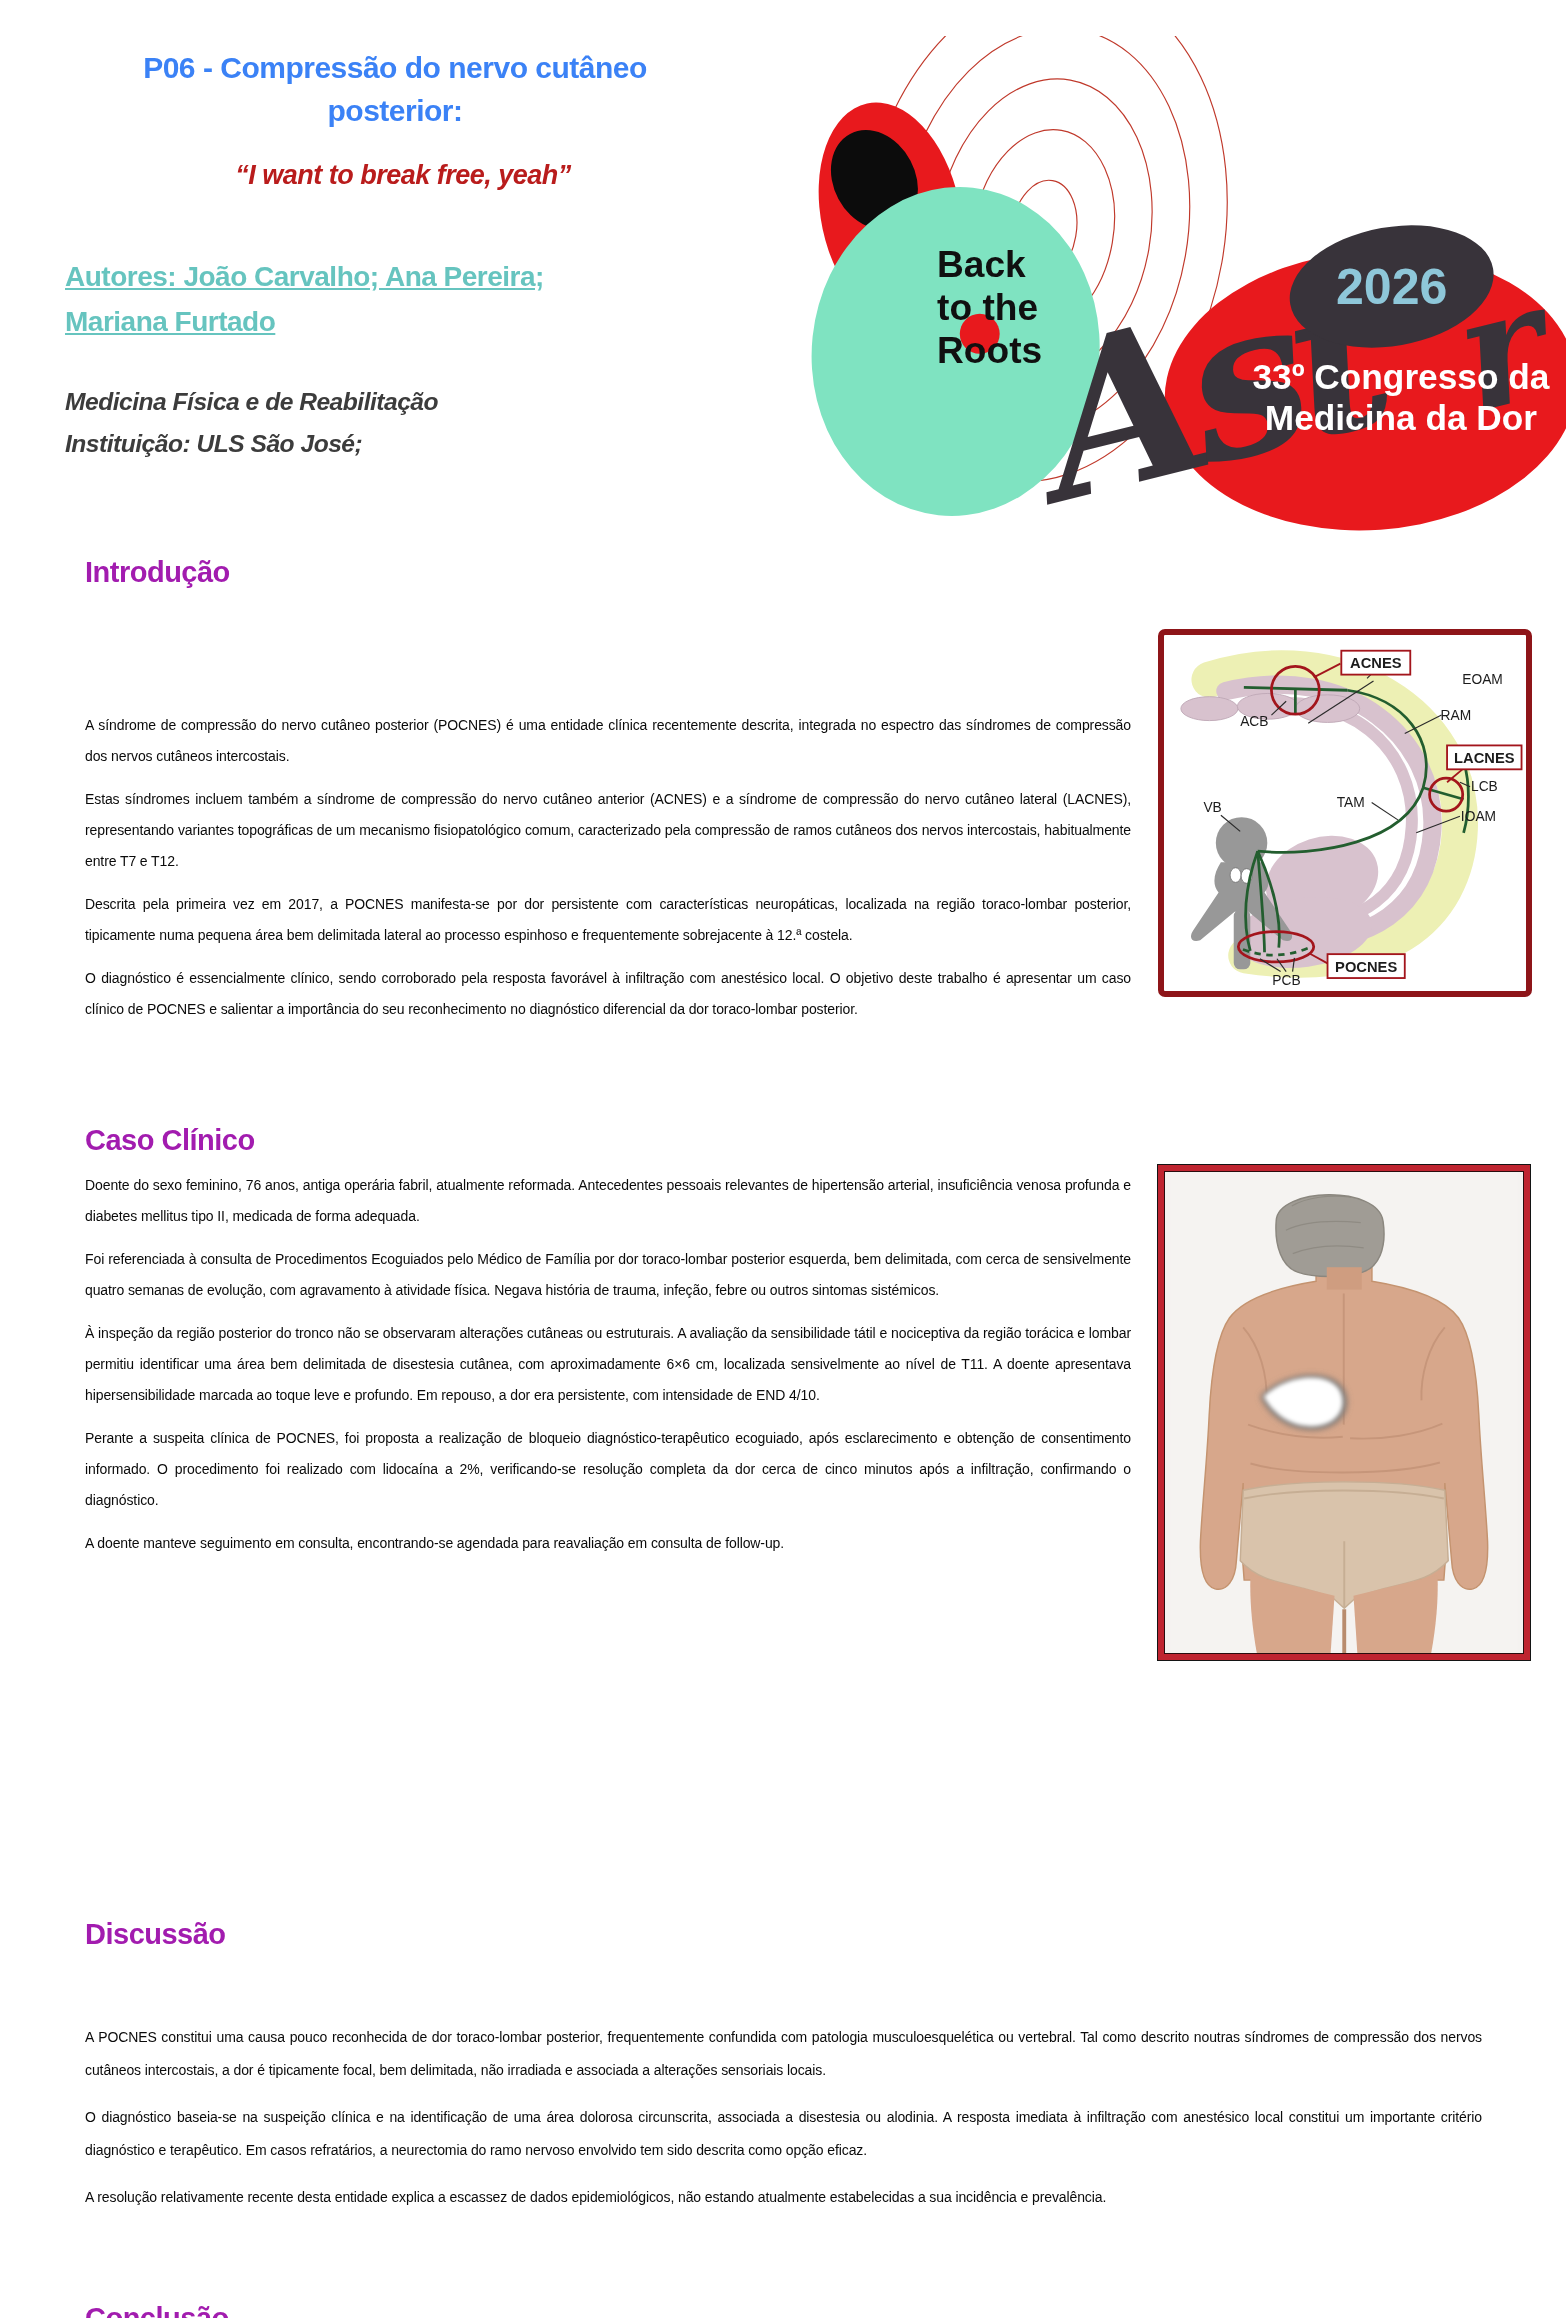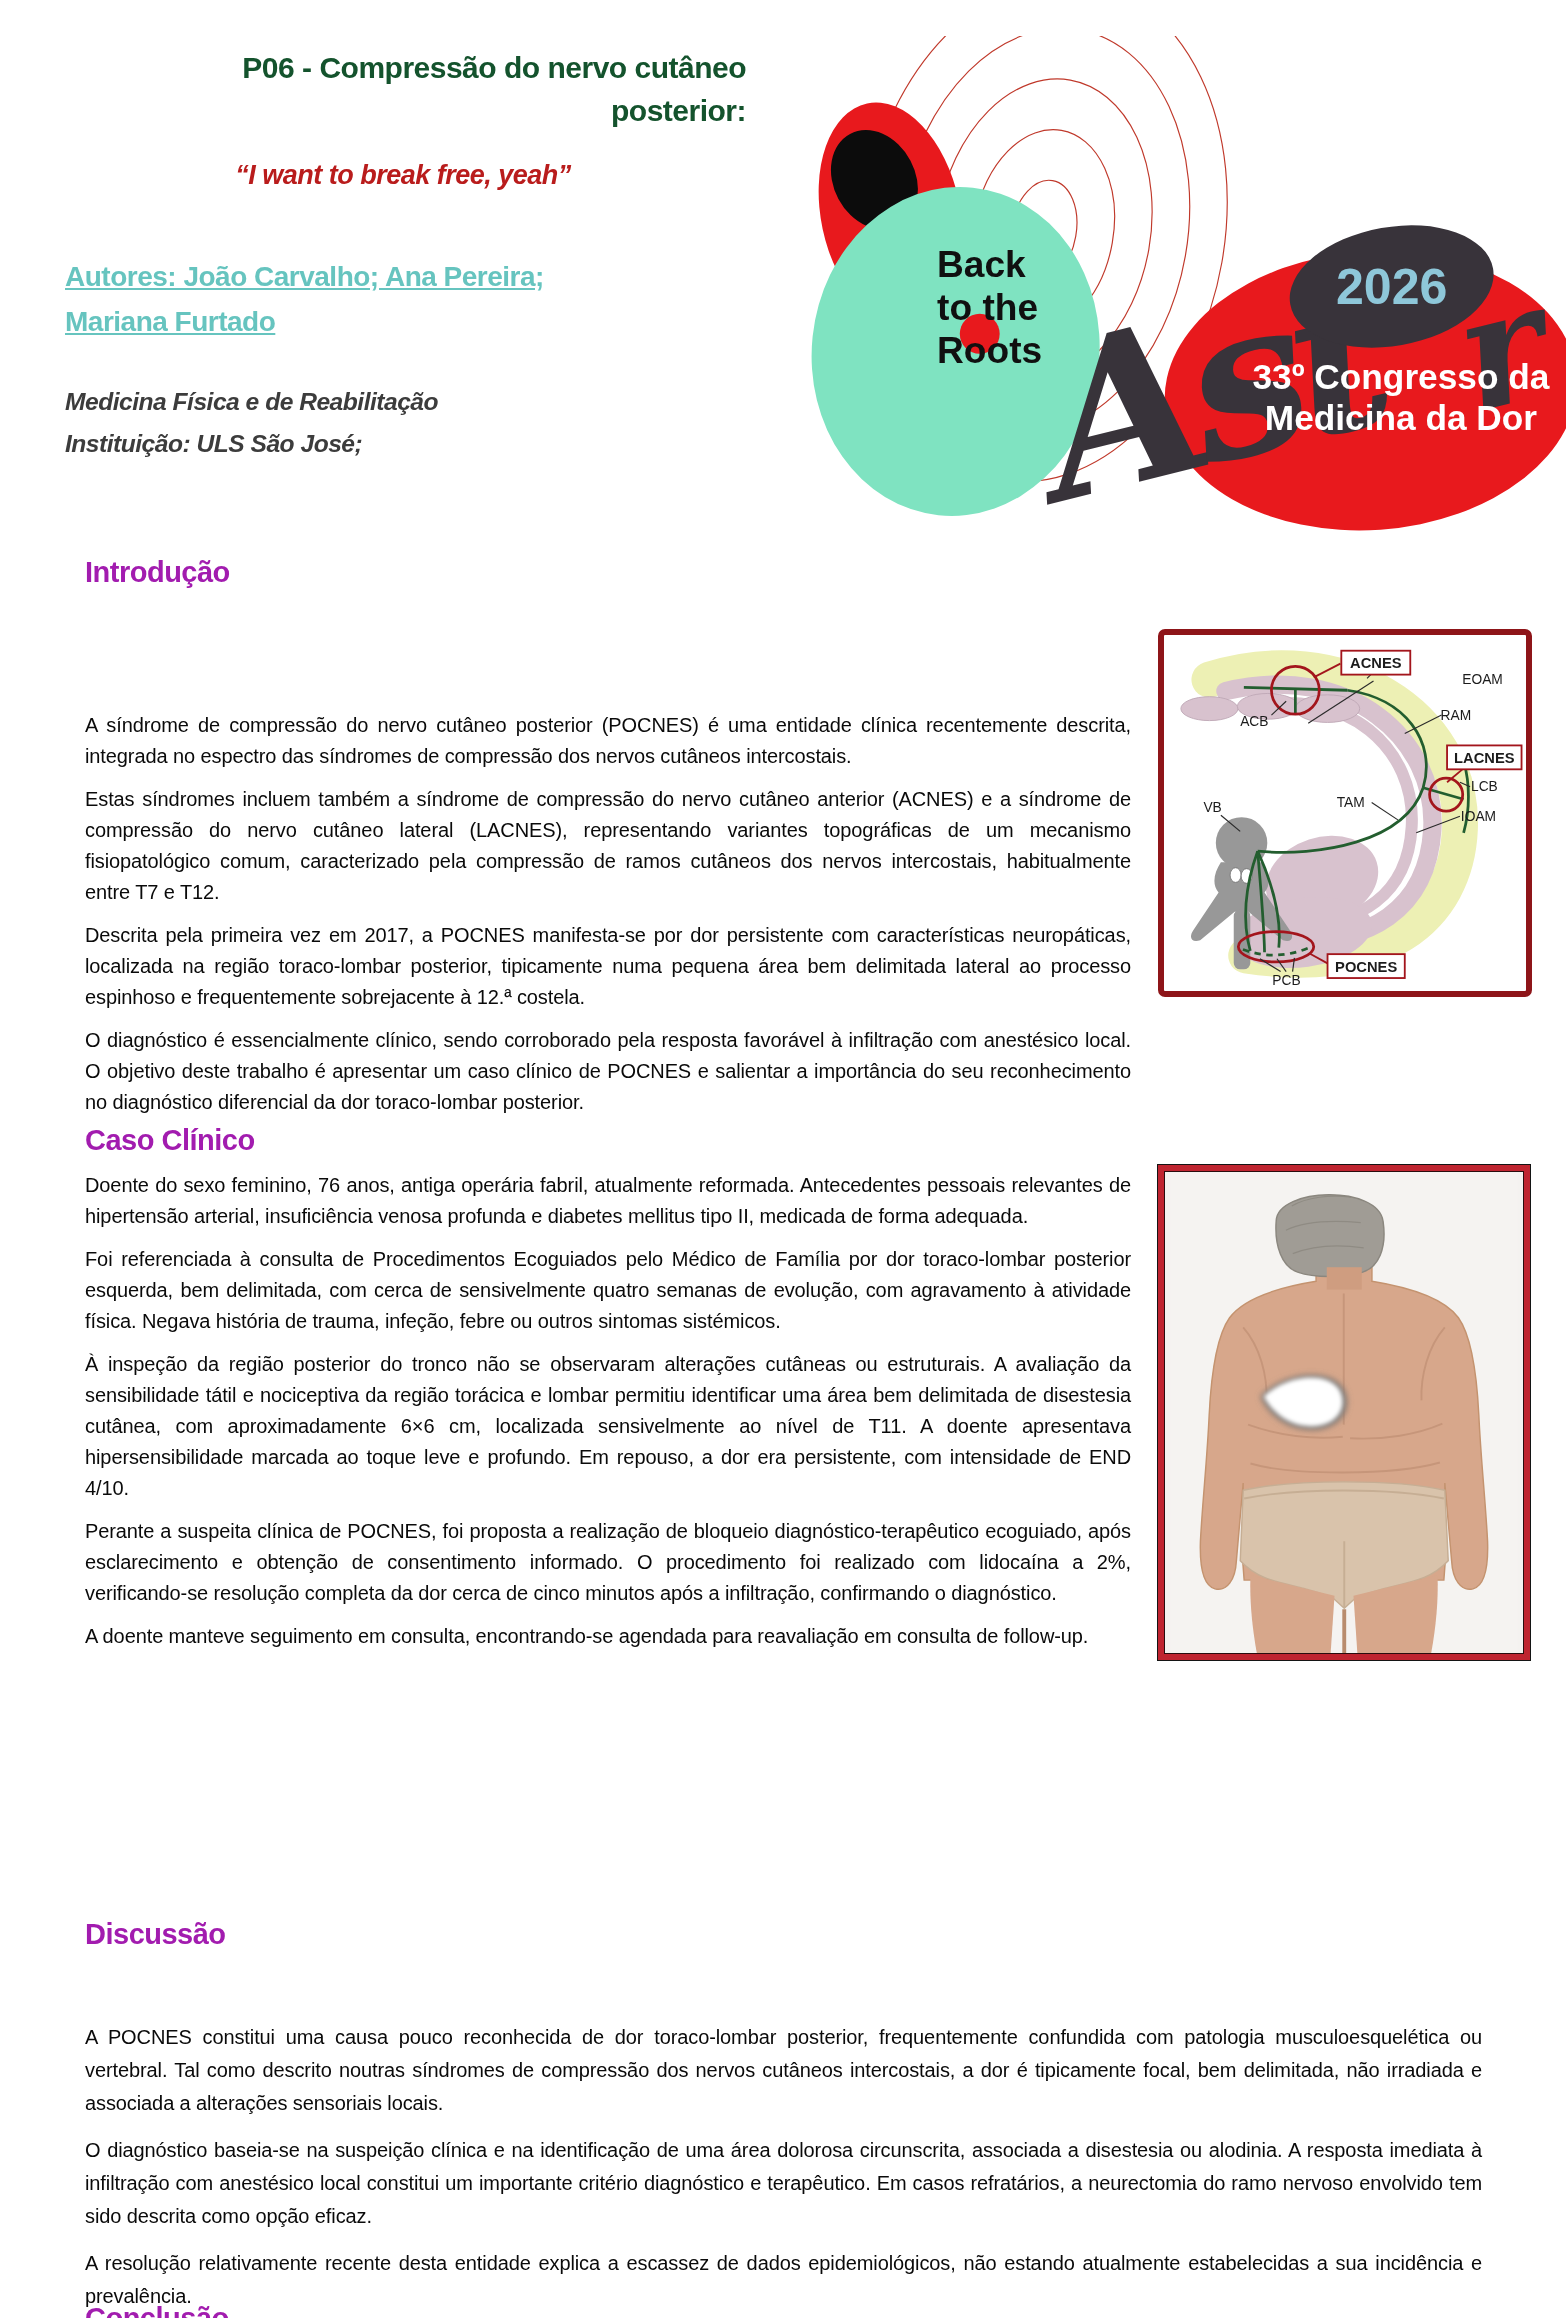--- a/index.html
+++ b/index.html
@@ -12,39 +12,39 @@
     --photo-frame-red:#bf2430;
     --ink:#111111;
   }
   *{box-sizing:border-box;}
   html,body{margin:0;padding:0;background:#ffffff;}
   .poster{
     position:relative;width:1566px;height:2784px;background:#ffffff;overflow:hidden;
     font-family:"Liberation Sans",sans-serif;color:var(--ink);
   }
   
-  .p-title{position:absolute;left:60px;top:46px;width:686px;text-align:right;
-    font-size:30px;line-height:43px;font-weight:700;color:#14532d;letter-spacing:-0.5px;}
+  .p-title{position:absolute;left:52px;top:46px;width:686px;text-align:center;
+    font-size:30px;line-height:43px;font-weight:700;color:#3b82f6;letter-spacing:-0.5px;}
   .p-subtitle{position:absolute;left:60px;top:160px;width:686px;text-align:center;
     font-size:27px;font-weight:700;font-style:italic;color:#b91c1c;letter-spacing:-0.5px;}
   .p-authors{position:absolute;left:65px;top:254px;width:686px;
     font-size:28px;line-height:45px;font-weight:700;color:var(--accent-teal);letter-spacing:-0.5px;text-decoration:underline;}
   .p-institution{position:absolute;left:65px;top:381px;width:686px;
     font-size:24.6px;line-height:42px;font-weight:700;font-style:italic;color:#3c3c3c;letter-spacing:-0.5px;}
   
   .logo-wrap{position:absolute;left:784px;top:0;width:783px;height:501px;margin-top:36px;}
   .badge-text{font-family:"Liberation Sans",sans-serif;font-weight:700;fill:#101010;}
   .brand-text{font-family:"DejaVu Serif",serif;font-weight:700;font-style:italic;fill:var(--brand-dark);}
   .congress-text{font-family:"Liberation Sans",sans-serif;font-weight:700;fill:#ffffff;}
   .year-text{font-family:"Liberation Sans",sans-serif;font-weight:700;fill:var(--year-blue);}
   
   .sec-h{position:absolute;font-size:29px;font-weight:700;color:#a21caf;letter-spacing:-0.5px;margin:0;}
   .col-narrow{position:absolute;left:85px;width:1046px;}
   .col-wide{position:absolute;left:85px;width:1397px;}
-  .body-p{margin:0 0 12px 0;font-size:20px;line-height:31px;text-align:justify;color:#0a0a0a;letter-spacing:-0.1px;}
+  .body-p{margin:0 0 12px 0;font-size:14px;line-height:31px;text-align:justify;color:#0a0a0a;letter-spacing:-0.1px;}
   .col-wide .body-p{line-height:33px;margin-bottom:14px;}
   
   .diagram-frame{position:absolute;left:1158px;top:629px;width:374px;height:368px;
     border:6px solid var(--frame-dark-red);border-radius:7px;background:#ffffff;padding:1px;}
   .diagram-frame svg{width:100%;height:100%;}
   .dg-label{font-family:"Liberation Sans",sans-serif;font-size:30px;fill:#1c1c1c;}
   .dg-boxlabel{font-family:"Liberation Sans",sans-serif;font-size:32px;font-weight:700;fill:#1c1c1c;}
   .photo-frame{position:absolute;left:1157px;top:1164px;width:374px;height:497px;
     border:1.9px solid #141414;background:#ffffff;}
   .photo-frame-inner{width:100%;height:100%;border:6.5px solid var(--photo-frame-red);}

